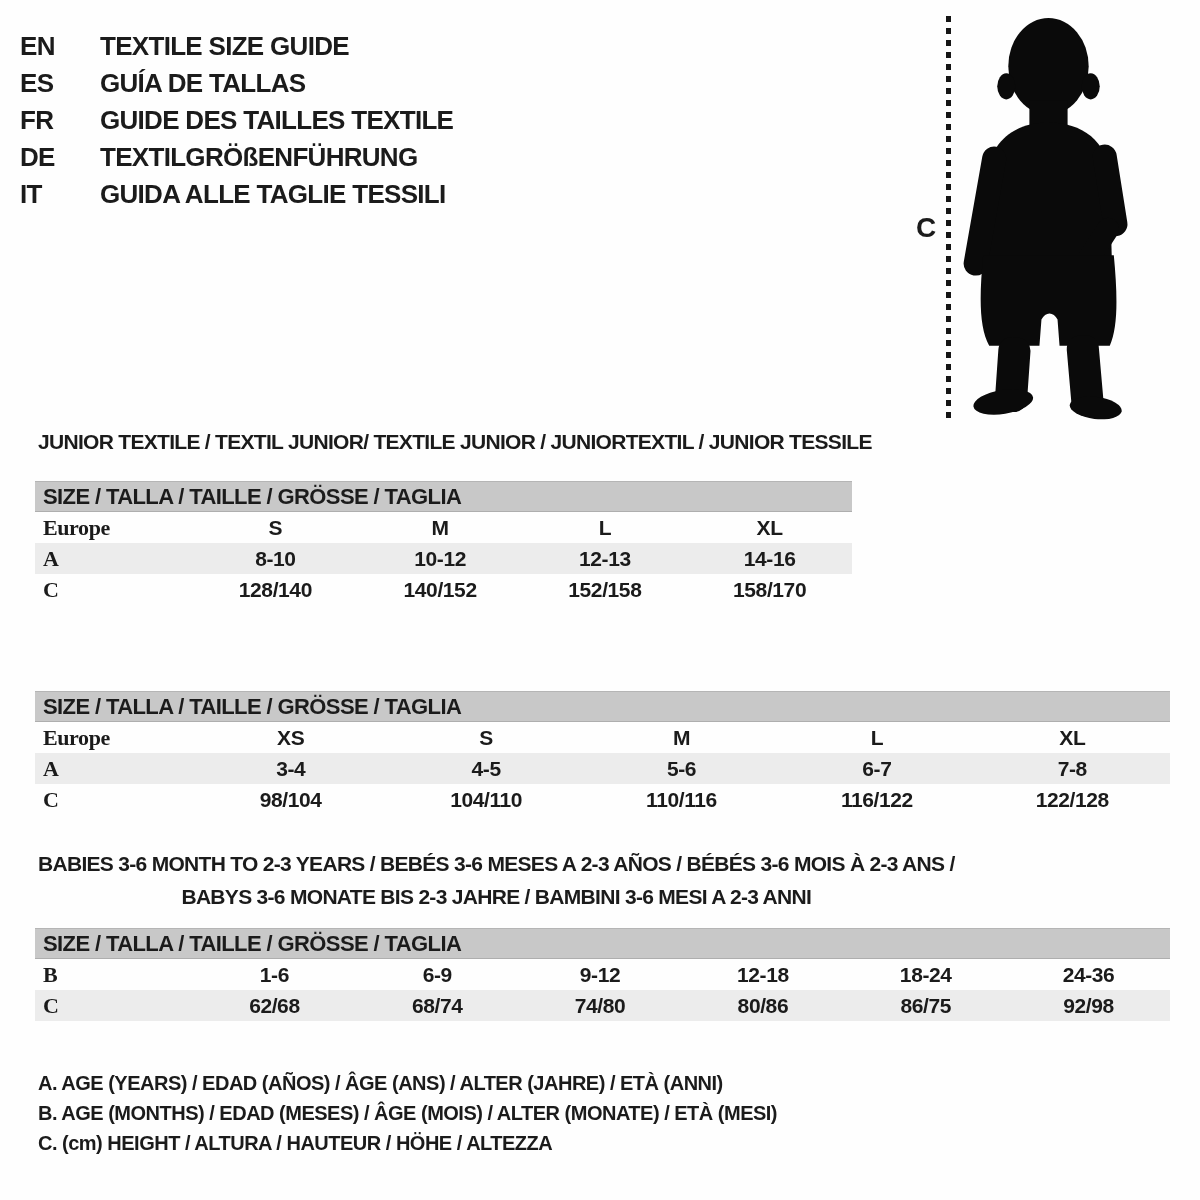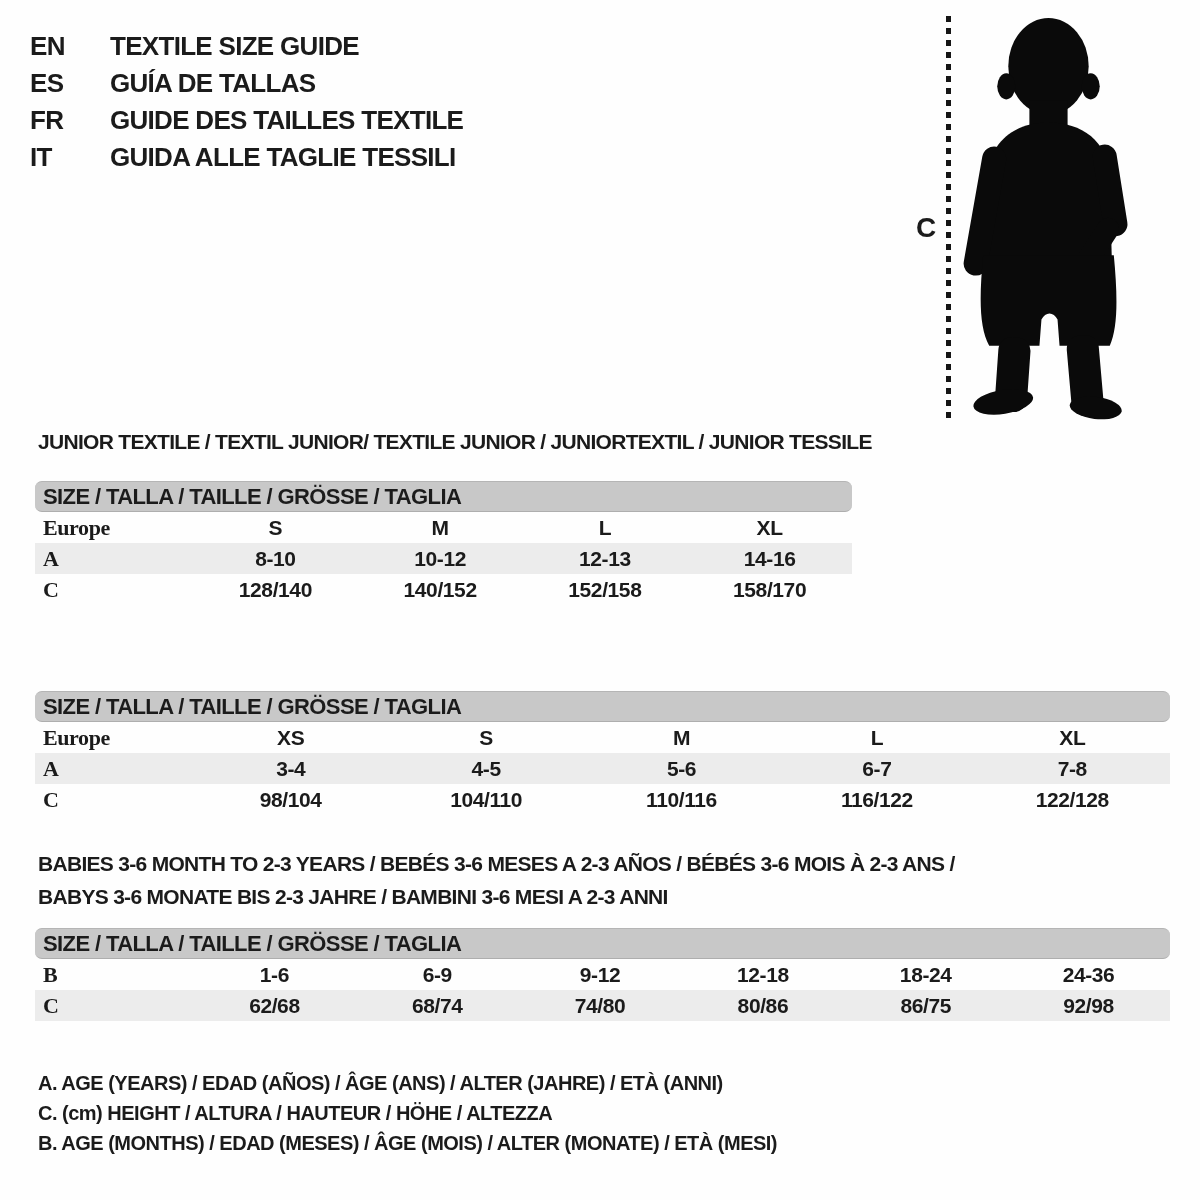--- a/index.html
+++ b/index.html
@@ -12,50 +12,50 @@
     width: 1200px;
     height: 1200px;
     background: #fefefe;
     overflow: hidden;
     font-family: "Liberation Sans", sans-serif;
     font-weight: bold;
     color: #1b1b1b;
   }
 
   
-  .langs { position: absolute; left: 30px; top: 28px; }
+  .langs { position: absolute; left: 20px; top: 28px; }
   .lang-row { display: flex; height: 37px; align-items: center; }
   .lang-code { width: 80px; font-size: 26px; letter-spacing: -0.7px; }
   .lang-title { font-size: 26px; letter-spacing: -0.7px; white-space: nowrap; }
 
   
   .dash-line {
     position: absolute; left: 946px; top: 16px; width: 5px; height: 402px;
     background: repeating-linear-gradient(to bottom, #151515 0 6px, transparent 6px 12px);
   }
   .c-label { position: absolute; left: 916px; top: 212px; font-size: 28px; }
   .baby { position: absolute; left: 958px; top: 10px; }
 
   
   .sec-title {
     position: absolute; left: 38px;
     font-size: 21px; letter-spacing: -0.7px; white-space: nowrap;
   }
-  .sec-title .line { height: 33px; line-height: 33px; }
+  .sec-title .line { height: 33px; line-height: 33px; text-align: center; }
   .subscript { font-size: 13px; vertical-align: -5px; }
 
   
   .table { position: absolute; }
   .thead {
     background: #c8c8c8;
     border-top: 1px solid #b5b5b5;
     border-bottom: 1px solid #aeaeae;
     height: 29px; line-height: 29px;
     padding-left: 8px;
-    font-size: 22px; letter-spacing: -0.6px; border-radius: 7px;
+    font-size: 22px; letter-spacing: -0.6px;
   }
   .trow { display: flex; height: 31px; align-items: center; font-size: 21px; letter-spacing: -0.4px; }
   .trow.shaded { background: #ececec; }
   .rlabel { width: 150px; padding-left: 8px; font-size: 22px; font-family: Liberation Serif, serif; }
   .cell { flex: 1; text-align: center; }
 
   
   .legend { position: absolute; left: 38px; top: 1068px; font-size: 20px; letter-spacing: -0.5px; }
   .legend-line { height: 30px; line-height: 30px; white-space: nowrap; }
 </style>
@@ -69,20 +69,24 @@
       <div class="lang-code">EN</div>
       <div class="lang-title">TEXTILE SIZE GUIDE</div>
     </div>
     <div class="lang-row">
       <div class="lang-code">ES</div>
       <div class="lang-title">GUÍA DE TALLAS</div>
     </div>
     <div class="lang-row">
       <div class="lang-code">FR</div>
       <div class="lang-title">GUIDE DES TAILLES TEXTILE</div>
+    </div>
+    <div class="lang-row">
+      <div class="lang-code">DE</div>
+      <div class="lang-title">TEXTILGRÖßENFÜHRUNG</div>
     </div>
     <div class="lang-row">
       <div class="lang-code">IT</div>
       <div class="lang-title">GUIDA ALLE TAGLIE TESSILI</div>
     </div>
   </div>
 
   <div class="dash-line"></div>
   <div class="c-label">C</div>
   <svg class="baby" width="185" height="410" viewBox="0 0 182 408" fill="#0a0a0a" xmlns="http://www.w3.org/2000/svg">
@@ -176,17 +180,17 @@
       <div class="cell">68/74</div>
       <div class="cell">74/80</div>
       <div class="cell">80/86</div>
       <div class="cell">86/75</div>
       <div class="cell">92/98</div>
     </div>
   </div>
 
   <div class="legend">
     <div class="legend-line">A. AGE (YEARS) / EDAD (AÑOS) / ÂGE (ANS) / ALTER (JAHRE) / ETÀ (ANNI)</div>
+    <div class="legend-line">B. AGE (MONTHS) / EDAD (MESES) / ÂGE (MOIS) / ALTER (MONATE) / ETÀ (MESI)</div>
     <div class="legend-line">C. (cm) HEIGHT / ALTURA / HAUTEUR / HÖHE / ALTEZZA</div>
-    <div class="legend-line">B. AGE (MONTHS) / EDAD (MESES) / ÂGE (MOIS) / ALTER (MONATE) / ETÀ (MESI)</div>
   </div>
 
 </div>
 
 </body></html>

